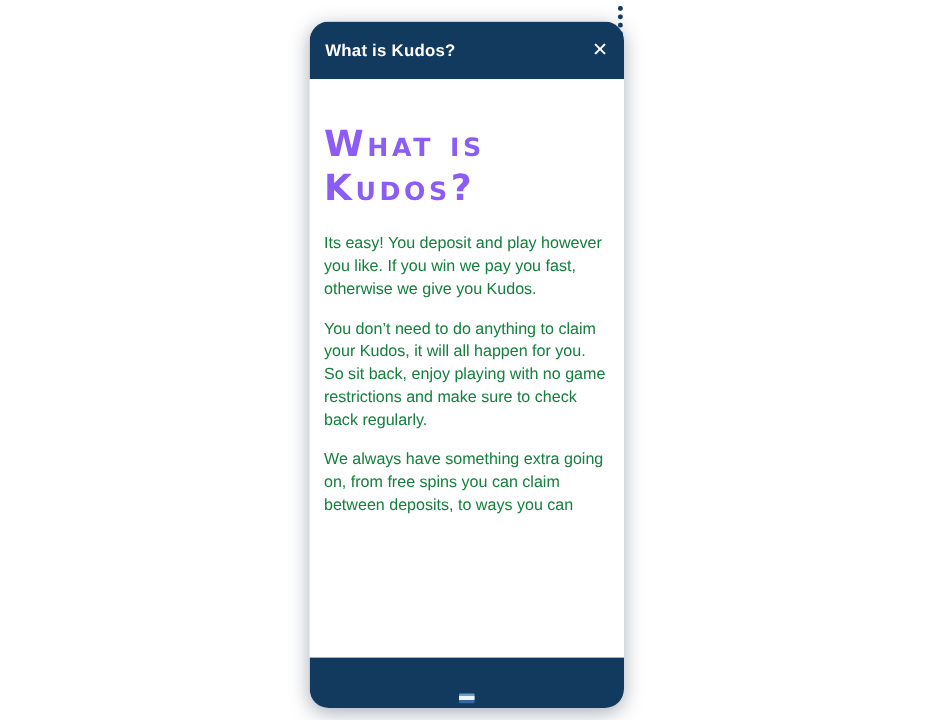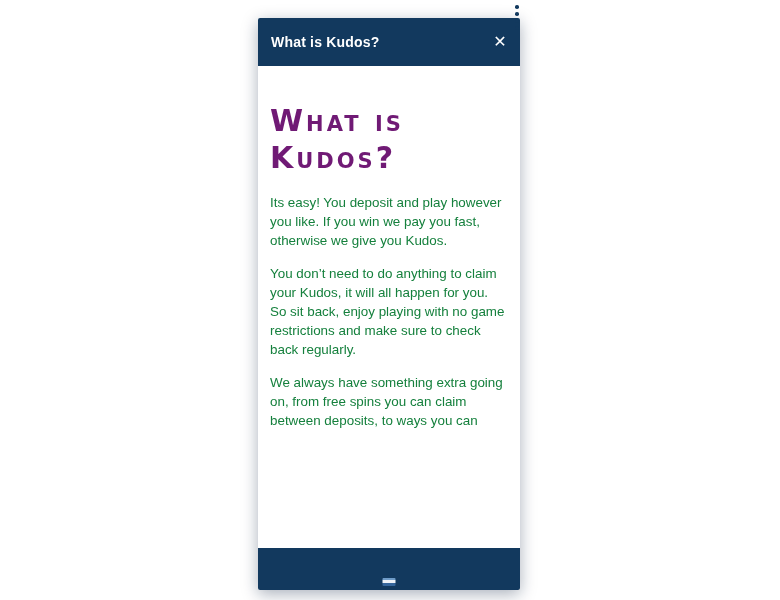--- a/index.html
+++ b/index.html
@@ -15,21 +15,21 @@
     overflow: hidden;
     font-family: "Liberation Sans", sans-serif;
   }
   .modal {
     position: absolute;
     left: 258px;
     top: 18px;
     width: 262px;
     height: 572px;
     background: #ffffff;
-    border-radius: 2px;
+    border-radius: 16px;
     overflow: hidden;
     box-shadow: 0 4px 16px rgba(10, 30, 60, 0.35);
     display: flex;
     flex-direction: column;
   }
   .modal-header {
     flex: none;
     height: 48px;
     background: #12395e;
     display: flex;
@@ -65,21 +65,21 @@
   }
   .modal-body {
     flex: 1 1 auto;
     background: #ffffff;
     padding: 36px 12px 0 12px;
     box-sizing: border-box;
     overflow: hidden;
   }
   .modal-heading {
     margin: 0 0 17px 0;
-    color: #701a75;
+    color: #8b5cf6;
     font-family: "DejaVu Sans", sans-serif;
     font-weight: bold;
     font-variant: small-caps;
     font-size: 30px;
     line-height: 37px;
     letter-spacing: 3px;
     white-space: pre;
   }
   .modal-body p {
     margin: 0 0 14px 0;

